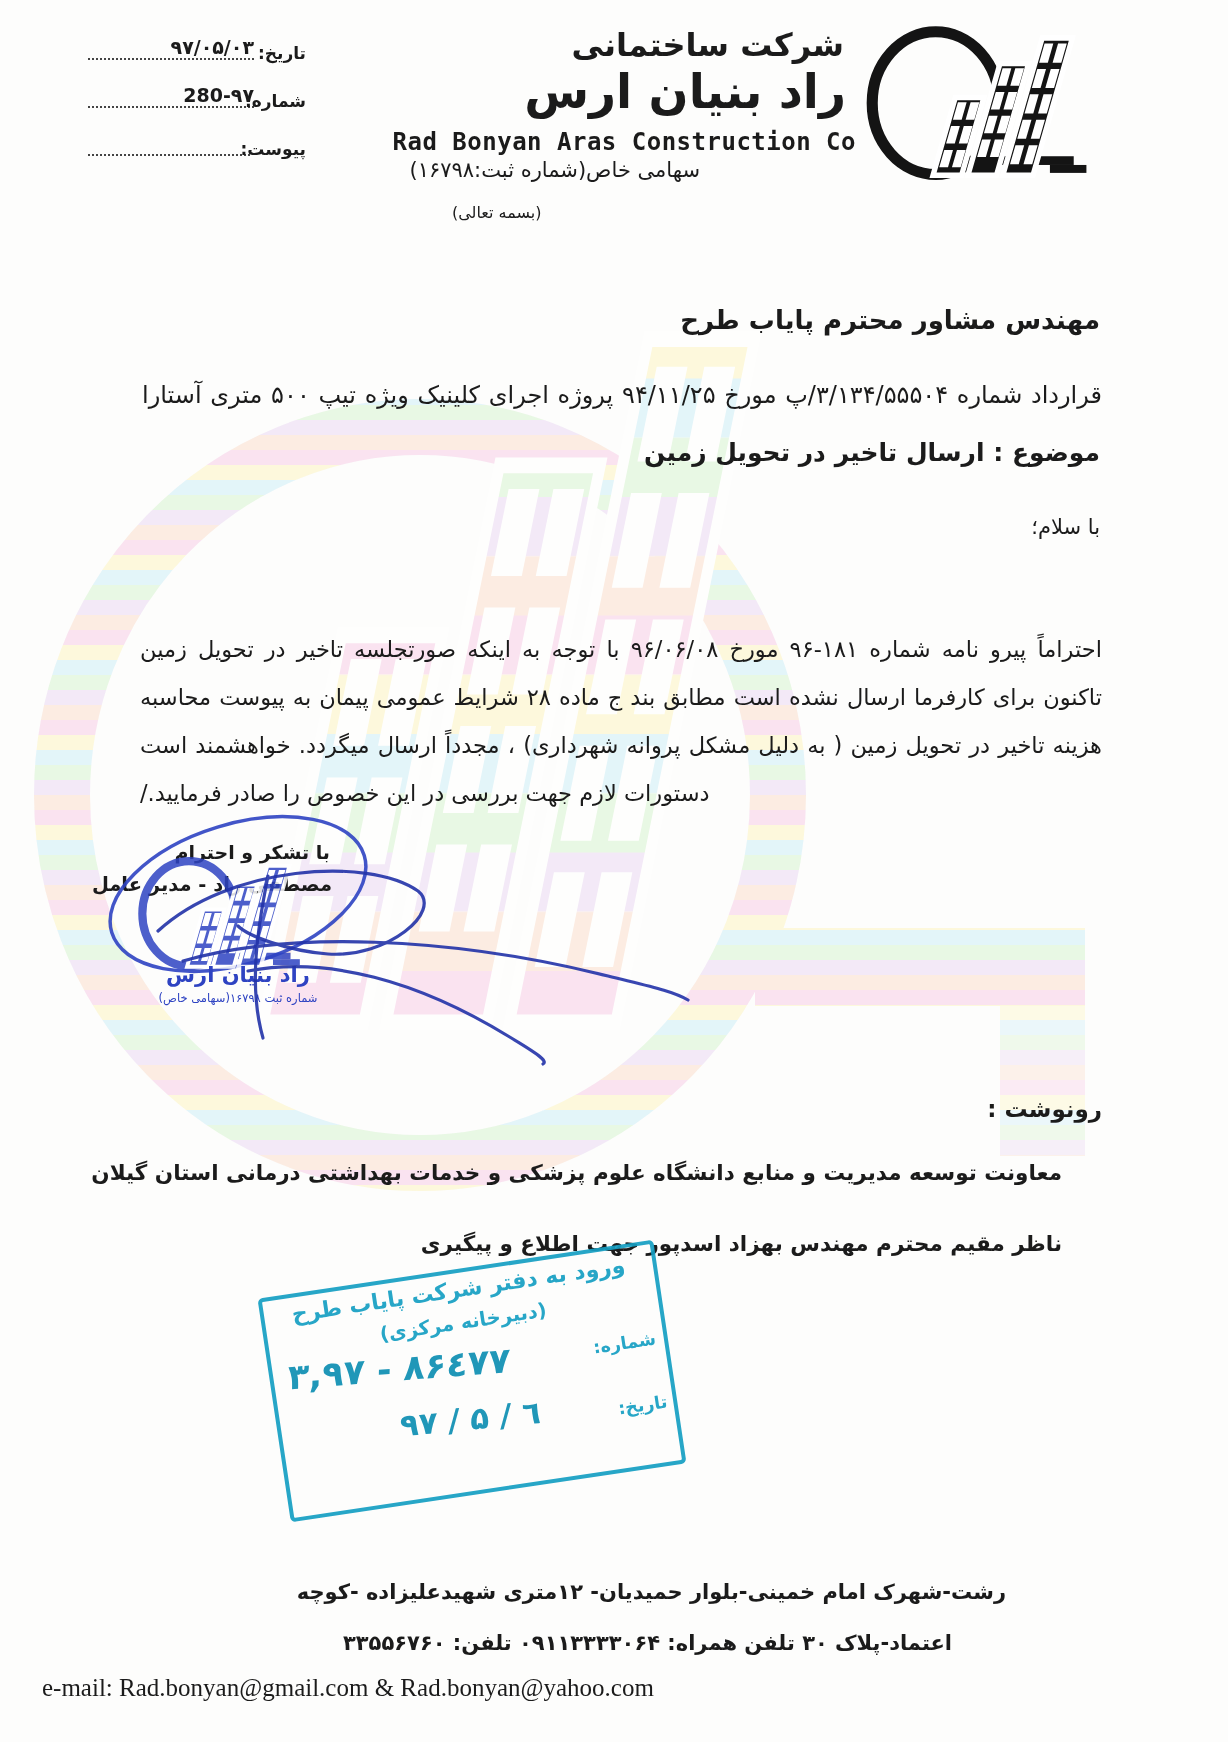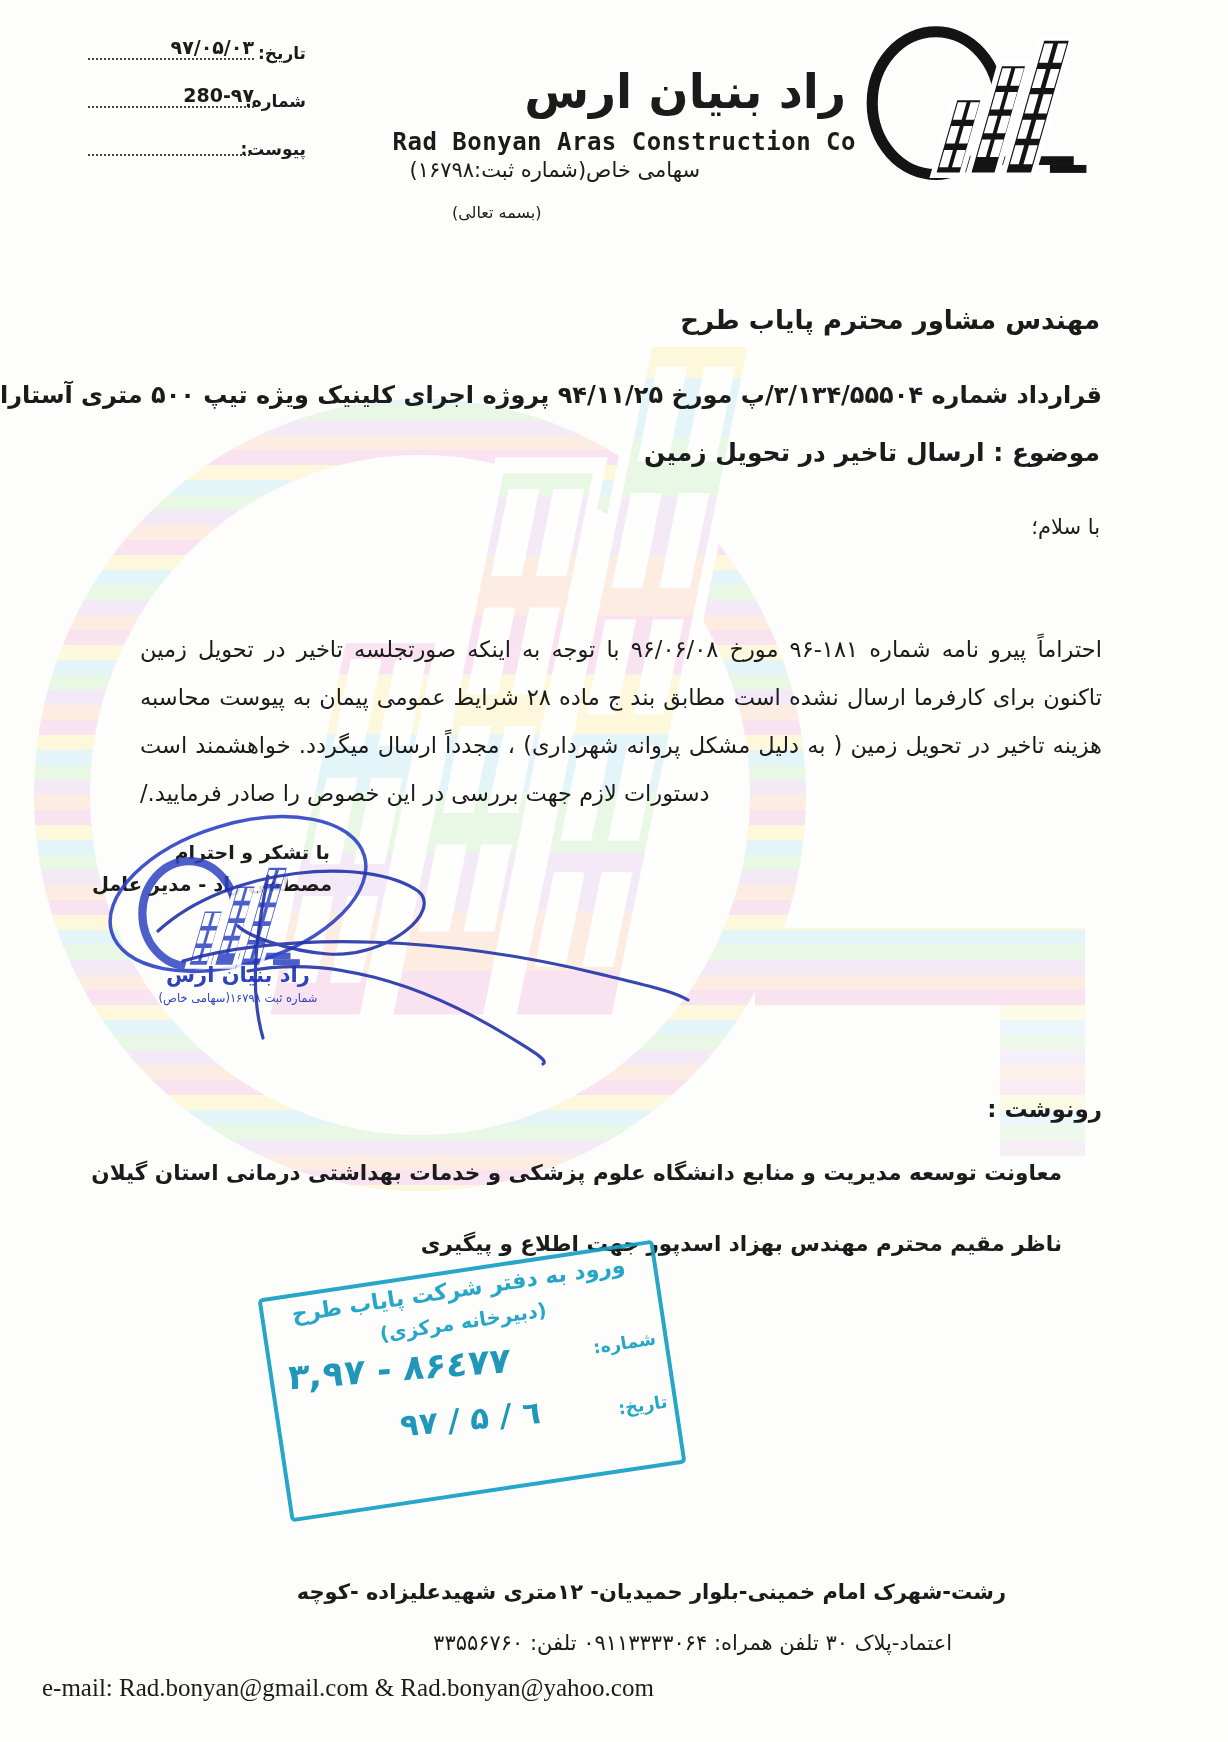--- a/index.html
+++ b/index.html
@@ -20,38 +20,38 @@
   
   .co-fa1{right:384px;top:26px;font-size:32px;font-weight:bold;z-index:2;}
   .co-fa2{right:382px;top:64px;font-size:47px;font-weight:bold;z-index:2;}
   .co-en{right:372px;top:128px;font-size:24px;font-weight:bold;z-index:2;
          font-family:"DejaVu Sans Mono",monospace;direction:ltr;letter-spacing:.5px;}
   .co-type{right:528px;top:158px;font-size:21px;z-index:2;}
   .bismillah{left:452px;top:203px;font-size:16px;z-index:2;}
   .logo-top{left:850px;top:22px;z-index:2;}
   
   .recipient{right:128px;top:305px;font-size:26px;font-weight:bold;z-index:2;}
-  .contract{left:142px;right:126px;top:381px;font-size:24px;font-weight:bold;z-index:2;
+  .contract{left:142px;right:126px;top:381px;font-size:24px;font-weight:normal;z-index:2;
             text-align:justify;text-align-last:justify;white-space:nowrap;display:flex;justify-content:flex-start;}
   .contract span{white-space:nowrap;}
   .subject{right:128px;top:438px;font-size:25px;font-weight:bold;z-index:2;}
   .salam{right:128px;top:515px;font-size:21px;z-index:2;}
   .para{left:140px;right:126px;top:625px;z-index:2;font-size:22.5px;line-height:48px;}
   .para .ln{white-space:nowrap;}
   .para .jl{display:flex;justify-content:center;}
   .para .jl span{white-space:nowrap;}
   .thanks{right:898px;top:841px;font-size:19px;font-weight:bold;z-index:2;}
   .signer{right:896px;top:873px;font-size:19.5px;font-weight:bold;z-index:2;}
   
   .cc-label{right:126px;top:1096px;font-size:23px;font-weight:bold;z-index:2;}
   .cc-item1{right:166px;top:1160px;font-size:21.5px;font-weight:bold;z-index:2;}
   .cc-item2{right:166px;top:1231px;font-size:21.5px;font-weight:bold;z-index:2;}
   
   .addr1{right:222px;top:1580px;font-size:21px;font-weight:bold;z-index:2;}
-  .addr2{right:276px;top:1631px;font-size:21px;font-weight:normal;z-index:2;}
+  .addr2{right:276px;top:1631px;font-size:21px;font-weight:bold;z-index:2;}
   .email{left:42px;top:1674px;font-size:25px;z-index:2;direction:ltr;
          font-family:"Liberation Serif",serif;}
   
   .watermark{left:0;top:0;z-index:0;}
   
   .blue-stamp{left:88px;top:786px;z-index:3;}
   
   .teal-stamp{
     left:272px;top:1268px;width:392px;height:218px;z-index:4;
     border:4px solid var(--stamp-teal,#159fc3);border-radius:5px;
@@ -177,20 +177,21 @@
       <span class="meta-value">280-۹۷</span>
       <span class="meta-dots"></span>
       <span class="meta-label">شماره:</span>
     </div>
     <div class="meta-row">
       <span class="meta-dots full"></span>
       <span class="meta-label">پیوست:</span>
     </div>
   </div>
 
+  <div class="abs co-fa1">شرکت ساختمانی</div>
   <div class="abs co-fa2">راد بنیان ارس</div>
   <div class="abs co-en">Rad Bonyan Aras Construction Co</div>
   <div class="abs co-type">سهامی خاص(شماره ثبت:۱۶۷۹۸)</div>
   <div class="abs bismillah">(بسمه تعالی)</div>
 
   <svg class="abs logo-top" width="238" height="159" viewBox="0 0 300 200" style="color:#141414">
     <use href="#logo-sym" width="300" height="200"></use>
   </svg>
 
   <div class="abs recipient">مهندس مشاور محترم پایاب طرح</div>

